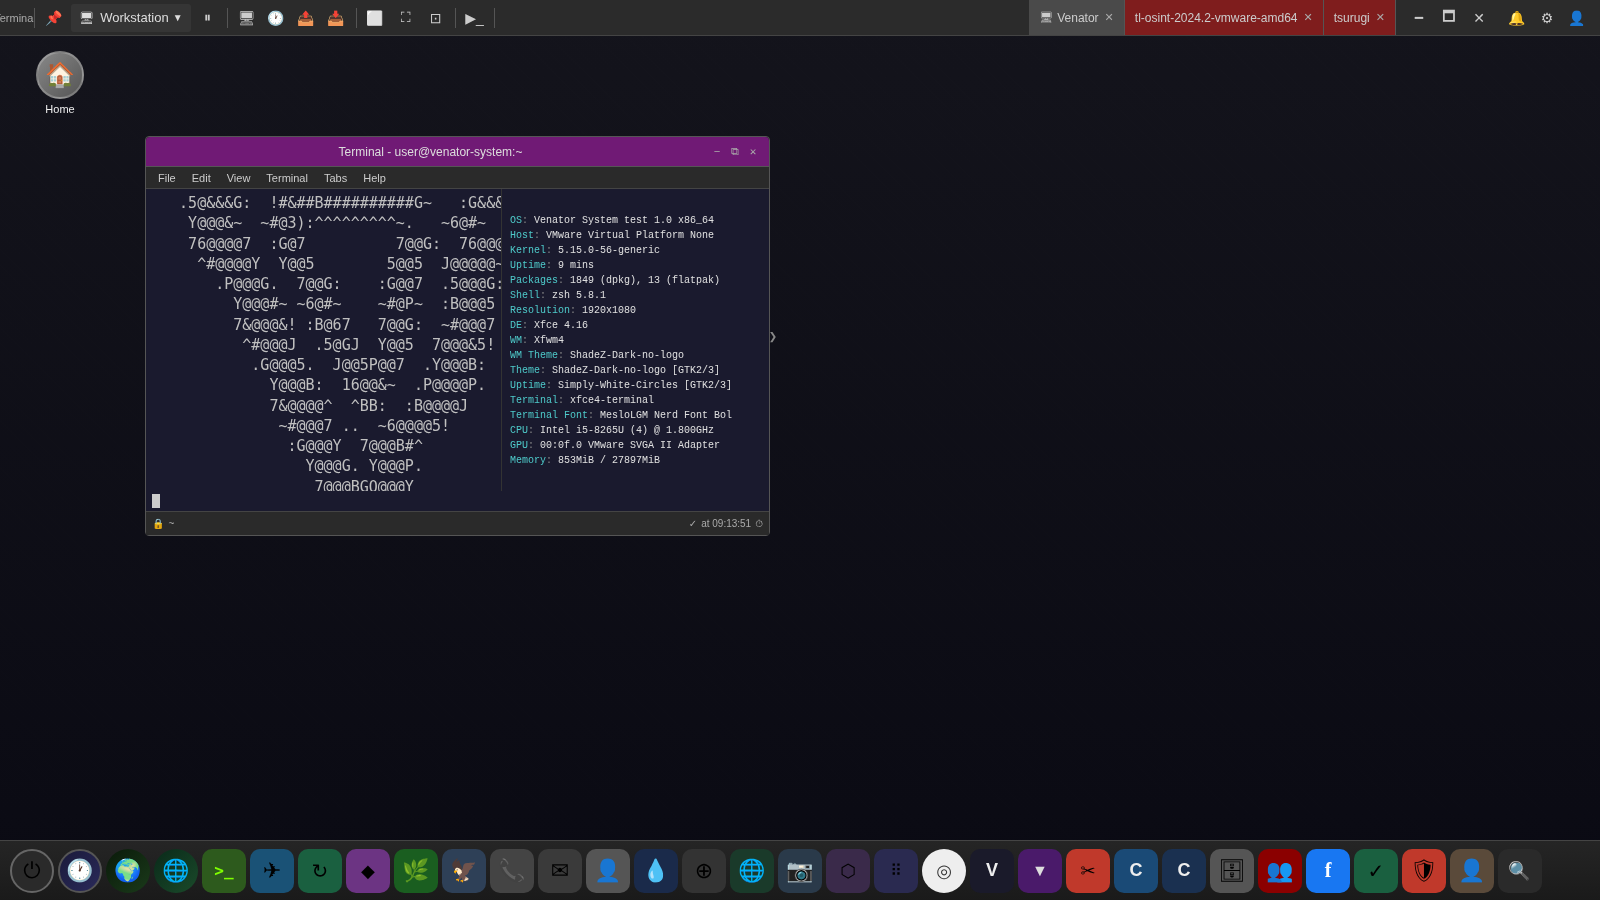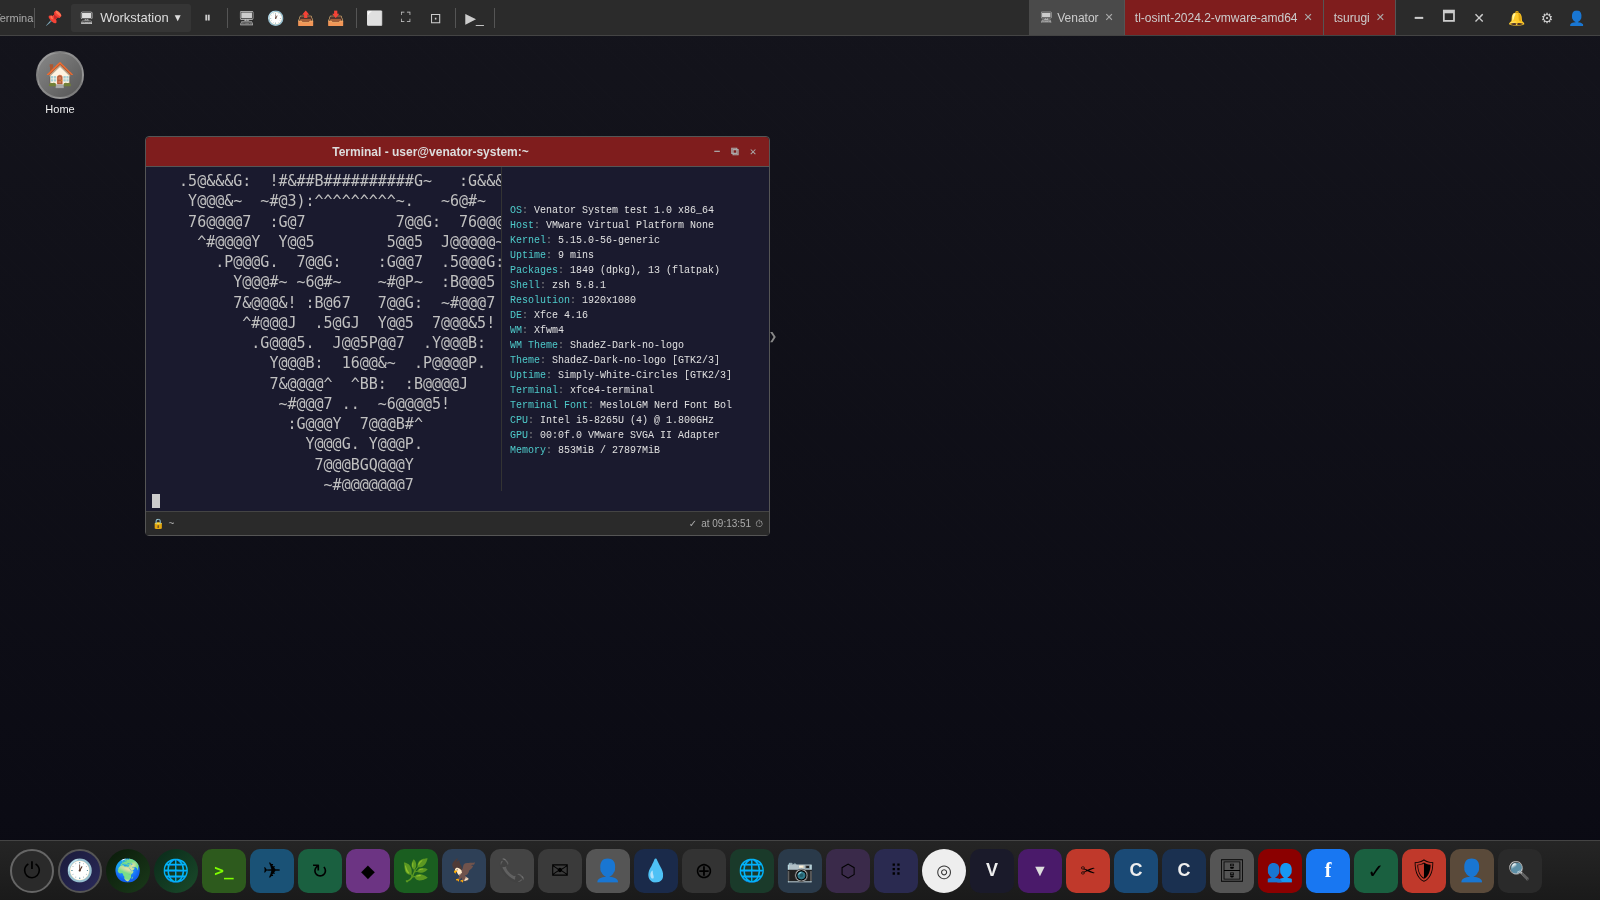--- a/index.html
+++ b/index.html
@@ -163,27 +163,26 @@
       background: #1e1e1e;
       border: 1px solid #555;
       border-radius: 4px;
       display: flex;
       flex-direction: column;
       font-family: 'Courier New', monospace;
     }
 
     .terminal-titlebar {
       height: 30px;
-      background: #7f1d1d;
+      background: #701a75;
       display: flex;
       align-items: center;
       padding: 0 8px;
       border-bottom: 1px solid #555;
       border-radius: 4px 4px 0 0;
-      font-weight: bold;
     }
 
     .terminal-title {
       flex: 1;
       text-align: center;
       color: #ddd;
       font-size: 12px;
       font-family: 'Segoe UI', sans-serif;
     }
 
@@ -344,21 +343,21 @@
     }
 
     .split-left {
       width: 355px;
       padding: 4px 6px;
       overflow: hidden;
     }
 
     .split-right {
       flex: 1;
-      padding: 16px 8px;
+      padding: 4px 8px;
       border-left: 1px solid #333;
       overflow: hidden;
     }
 
     .sys-line {
       font-family: 'Courier New', monospace;
       font-size: 10px;
       line-height: 1.5;
       white-space: nowrap;
     }
@@ -441,20 +440,28 @@
 
   <div class="terminal-window">
 
     <div class="terminal-titlebar">
       <span class="terminal-title">Terminal - user@venator-system:~</span>
       <div class="win-btn">−</div>
       <div class="win-btn">⧉</div>
       <div class="win-btn">✕</div>
     </div>
 
+    <div class="terminal-menubar">
+      <div class="menu-item">File</div>
+      <div class="menu-item">Edit</div>
+      <div class="menu-item">View</div>
+      <div class="menu-item">Terminal</div>
+      <div class="menu-item">Tabs</div>
+      <div class="menu-item">Help</div>
+    </div>
 
     <div class="terminal-body">
       <div class="terminal-split">
 
         <div class="split-left">
           <pre class="ascii-art">   .5@&amp;&amp;&amp;G:  !#&amp;##B##########G~   :G&amp;&amp;&amp;@P.
     Y@@@&amp;~  ~#@3):^^^^^^^^^~.   ~6@#~  ~#@@@Y
     76@@@@7  :G@7          7@@G:  76@@@@7
      ^#@@@@Y  Y@@5        5@@5  J@@@@@~
        .P@@@G.  7@@G:    :G@@7  .5@@@G:

